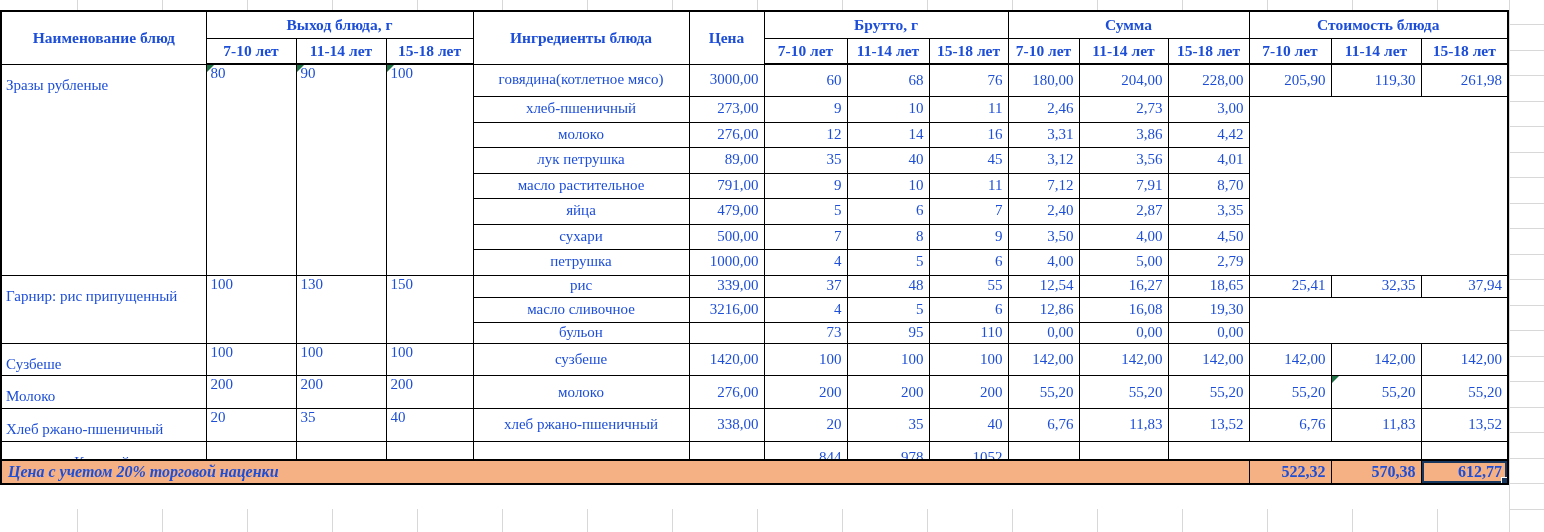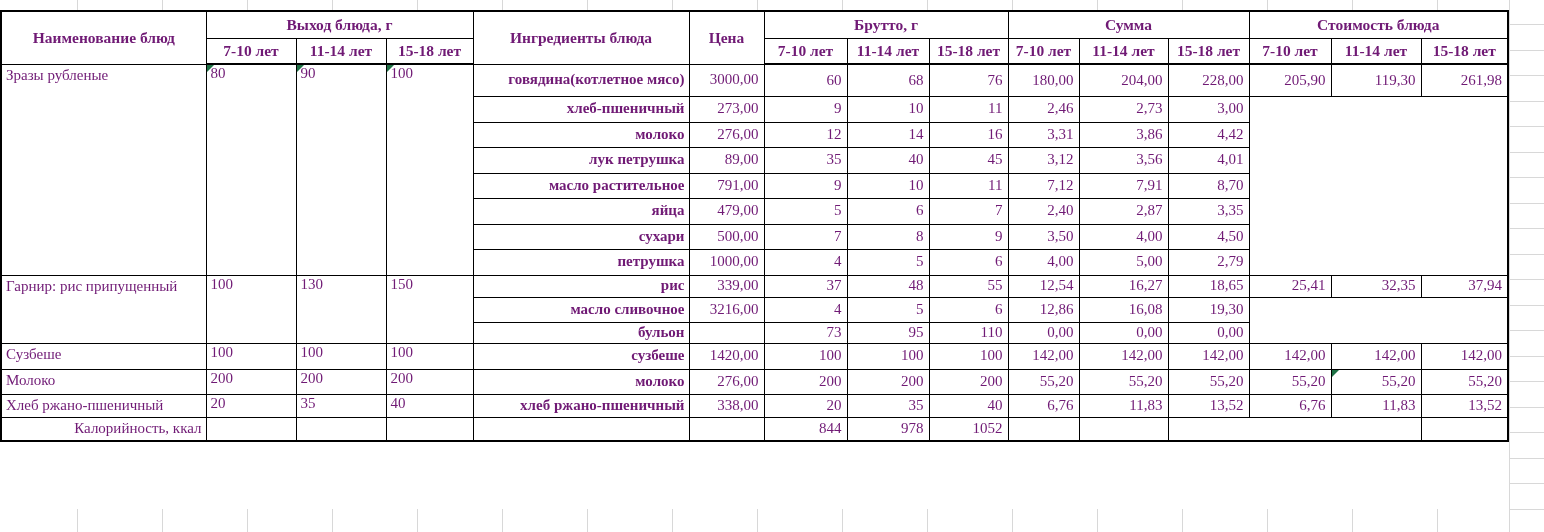--- a/index.html
+++ b/index.html
@@ -4,21 +4,21 @@
 <style>
   :root{
     --summary-bg:#F5B183;
     --grid:#D8D8D8;
     --flag:#1E7145;
     --sel:#17375E;
   }
   html,body{margin:0;padding:0;background:#fff;}
   .sheet{
     position:relative;width:1544px;height:532px;background:#fff;overflow:hidden;
-    font-family:"Liberation Serif","DejaVu Serif",serif;color:#701a75;
+    font-family:"Liberation Serif","DejaVu Serif",serif;color:#1d4ed8;
   }
   
   .strip{position:absolute;pointer-events:none;}
   .strip-top{
     left:0;top:0;width:1509px;height:10px;
     background:repeating-linear-gradient(to right,transparent 0,transparent 84px,var(--grid) 84px,var(--grid) 85px);
     background-position:-7px 0;
   }
   .strip-right{
     left:1509px;top:0;width:35px;height:532px;
@@ -35,24 +35,24 @@
   #main{top:10px;border:2px solid #000;}
   #summary{top:459px;border:2px solid #000;background:var(--summary-bg);}
   td,th{
     border:1px solid #000;position:relative;overflow:hidden;white-space:nowrap;
     font-size:15px;line-height:1.15;padding:0 4px;vertical-align:middle;
   }
   thead th{font-weight:bold;text-align:center;font-size:15.5px;background:#fff;}
   thead tr.h1{height:27px;}
   thead tr.h2{height:26px;}
   thead tr.h2 th{border-bottom:2px solid #000;}
-  td.name{text-align:left;vertical-align:top;white-space:normal;line-height:1.45;padding-top:0;}
+  td.name{text-align:left;vertical-align:top;white-space:normal;line-height:1.45;padding-top:10px;}
   td.out{text-align:left;vertical-align:top;padding-top:0;}
   td.num{text-align:right;padding-right:5px;}
-  td.ing{text-align:right;font-weight:bold;}
+  td.ing{text-align:center;}
   td.bold{font-weight:normal;text-align:right;}
   td.flag::before{
     content:"";position:absolute;top:0;left:0;width:0;height:0;
     border-top:7px solid var(--flag);border-right:7px solid transparent;
   }
   #summary td{background:var(--summary-bg);font-size:16px;}
   #summary tr.s1{height:26px;}
   #summary tr.s2{height:24px;}
   #summary td.slabel{font-weight:bold;font-style:italic;text-align:left;padding-left:6px;}
   #summary td.num{font-weight:bold;}
@@ -311,16 +311,22 @@
   </table>
 
   <table id="summary">
     <colgroup>
       <col style="width:1248px">
         <col style="width:82px">
         <col style="width:90px">
         <col style="width:87px">
     </colgroup>
     <tbody>
+      <tr class="s2">
+        <td class="slabel">Цена с учетом 20% торговой наценки</td>
+        <td class="num">522,32</td>
+        <td class="num">570,38</td>
+        <td class="num sel-candidate selected">612,77</td>
+      </tr>
     </tbody>
   </table>
 
 </div>
 
 </body></html>

